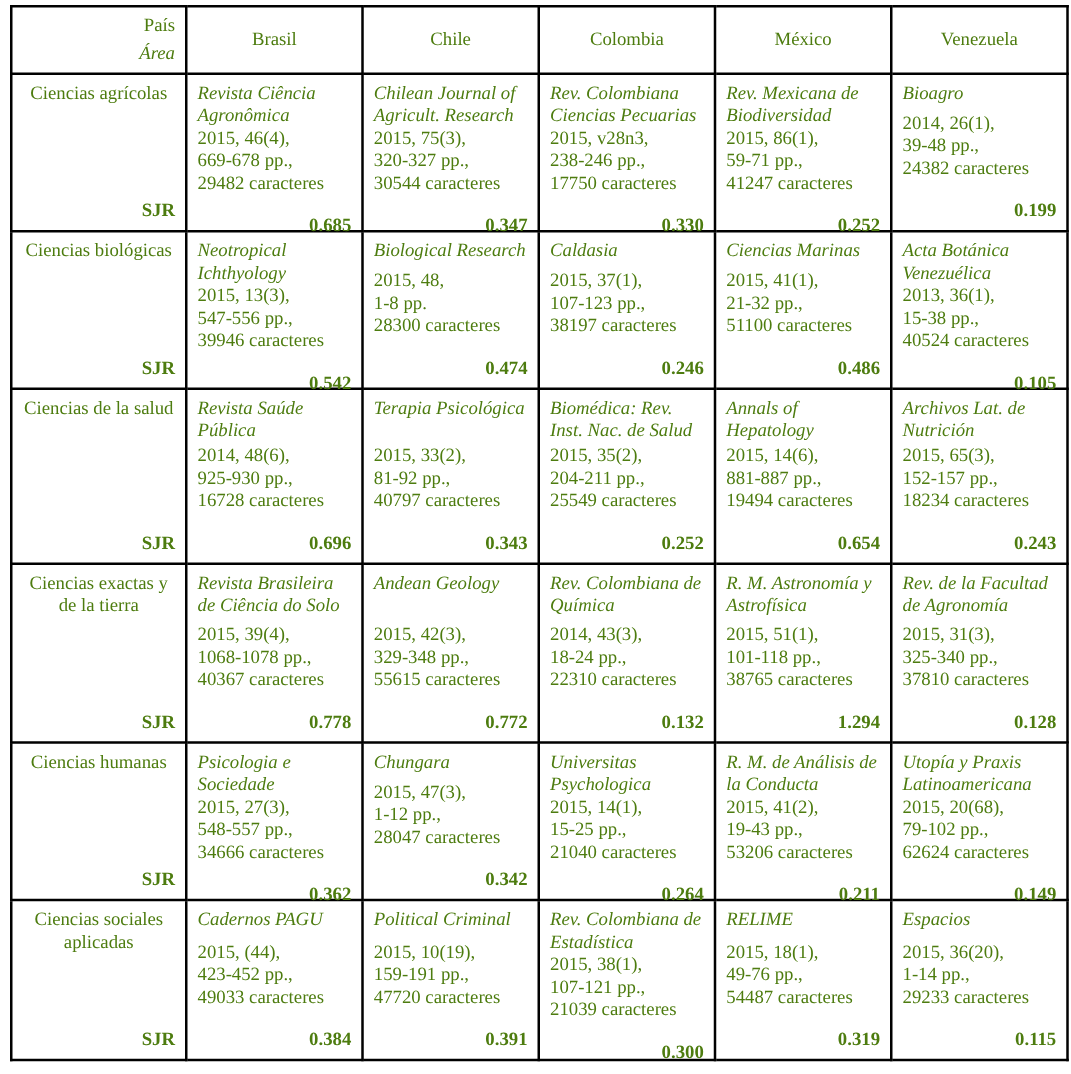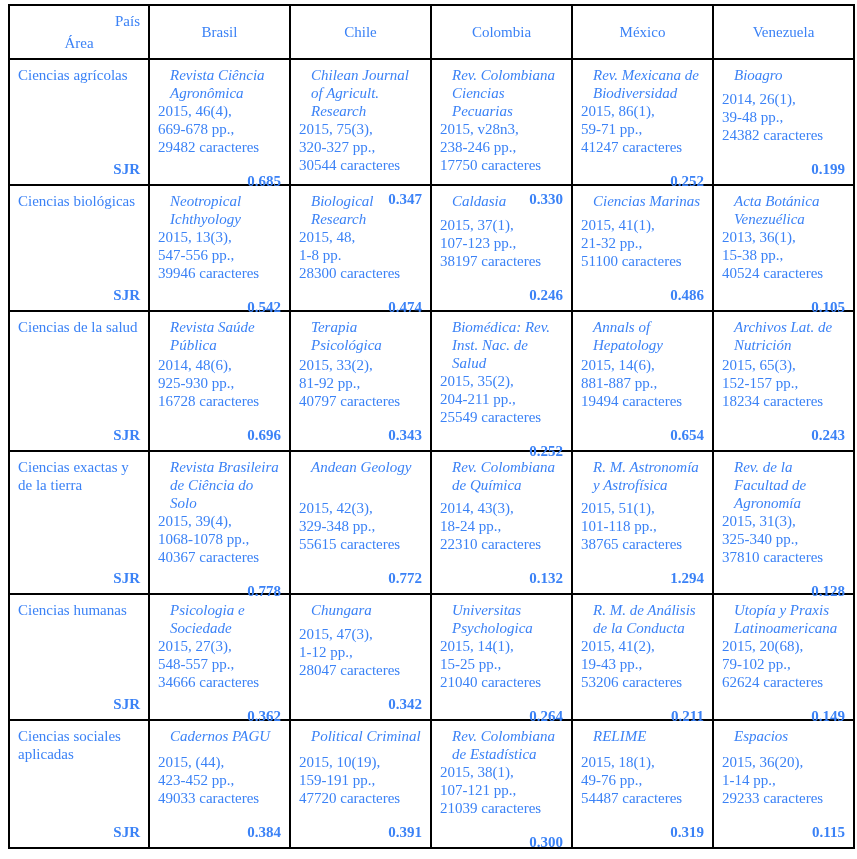--- a/index.html
+++ b/index.html
@@ -10,44 +10,44 @@
     padding: 4px 4px 4px 8px;
     background: #ffffff;
   }
   table.journals {
     border-collapse: collapse;
     table-layout: fixed;
     width: 845px;
     font-family: "Liberation Serif", serif;
     font-size: 15px;
     line-height: 18px;
-    color: #3b82f6;
+    color: #4d7c0f;
   }
   td {
     border: 2px solid #000000;
     vertical-align: top;
     padding: 6px 8px;
   }
   
   .hd-flex { height: 40px; display: flex; align-items: center; justify-content: center; text-align: center; }
   .corner-flex { height: 40px; display: flex; flex-direction: column; justify-content: space-between; }
   .pais-lb { text-align: right; }
-  .area-lb { text-align: center; }
+  .area-lb { text-align: right; font-style: italic; }
   
   .flex { display: flex; flex-direction: column; }
   tr.r1 .flex { height: 112px; }
   tr.r2 .flex { height: 112px; }
   tr.r3 .flex { height: 126px; }
   tr.r4 .flex { height: 129px; }
   tr.r5 .flex { height: 112px; }
   tr.r6 .flex { height: 114px; }
-  .journal { font-style: italic; margin-left: 12px; }
+  .journal { font-style: italic; }
   .sp { flex: 1 1 auto; }
   .sjr { font-weight: bold; text-align: right; margin-top: 16px; }
-  .area-name { text-align: left; }
+  .area-name { text-align: center; }
 </style>
 </head>
 <body>
 
 <div class="page">
 <table class="journals">
   <colgroup>
     <col style="width:140px">
         <col style="width:141px">
         <col style="width:141px">

